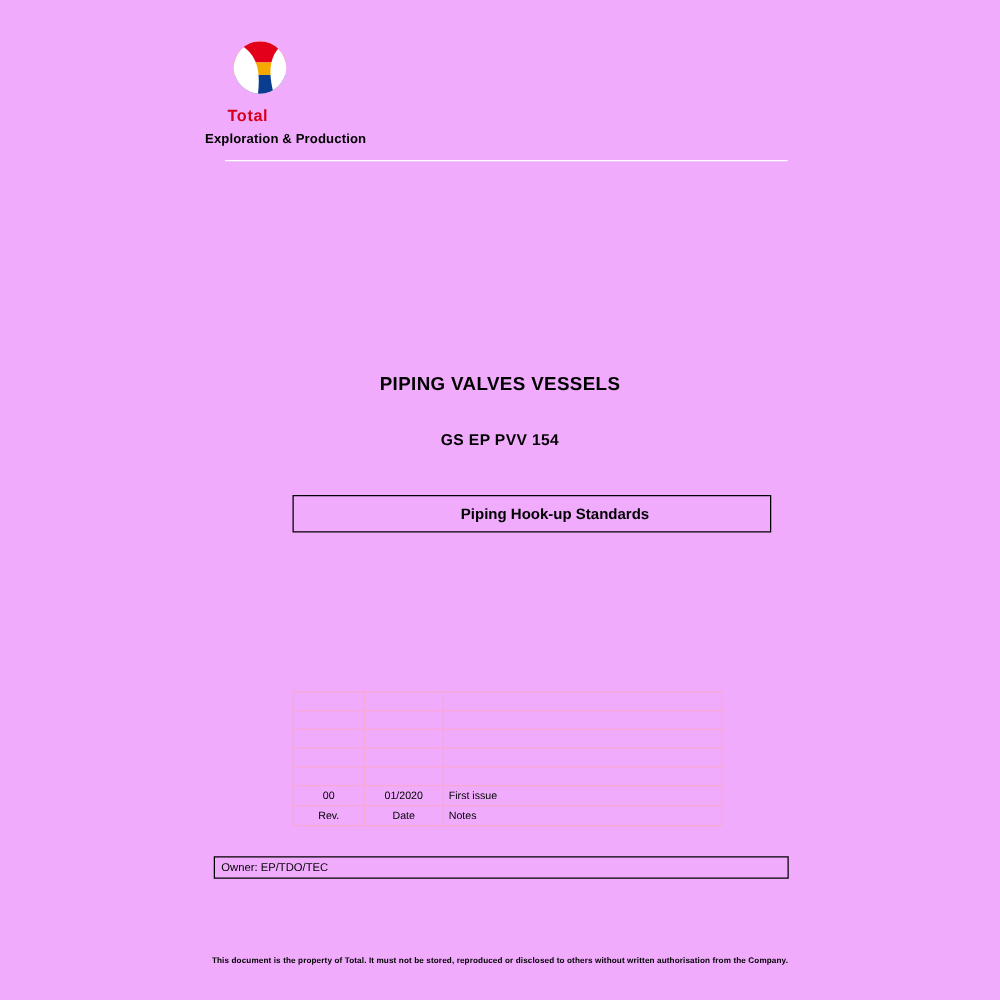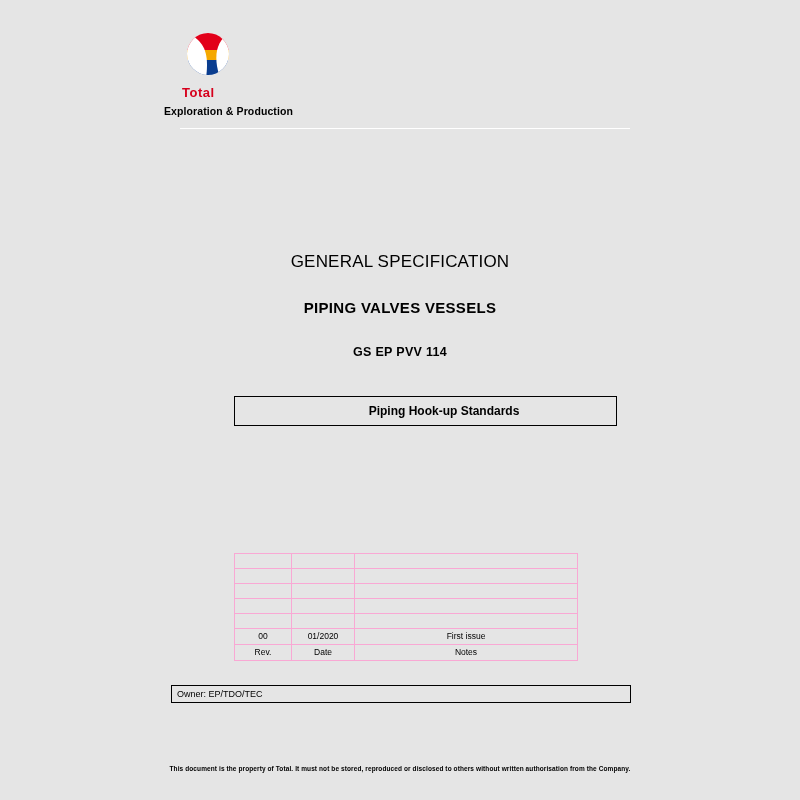--- a/index.html
+++ b/index.html
@@ -13,21 +13,21 @@
     font-family: "Liberation Sans", sans-serif;
     color: #000000;
     position: relative;
     overflow: hidden;
   }
   .page {
     position: absolute;
     left: 0; top: 0;
     width: 800px;
     height: 800px;
-    background: #e5e5e5;
+    background: #f0abfc;
   }
 
   
   .logo-block {
     position: absolute;
     left: 180px;
     top: 28px;
     width: 300px;
   }
   .logo-mark {
@@ -120,21 +120,21 @@
   .rev-table td {
     border: 1px solid #f9a8d4;
     height: 14px;
     font-size: 8.5px;
     padding: 0 4px;
     vertical-align: middle;
     line-height: 1.1;
   }
   .rev-table .c-rev { width: 48px; text-align: center; }
   .rev-table .c-date { width: 54px; text-align: center; }
-  .rev-table .c-notes { text-align: center; }
+  .rev-table .c-notes { text-align: left; }
   .rev-table tr.data-row td,
   .rev-table tr.head-row td {
     height: 15px;
   }
 
   
   .owner-bar {
     position: absolute;
     left: 171px;
     top: 685px;
@@ -192,23 +192,22 @@
         </g>
         <circle cx="28" cy="26" r="21" fill="none" stroke="#ffffff" stroke-width="0"></circle>
       </svg>
     </div>
     <div class="logo-word">Total</div>
   </div>
 
   <div class="logo-sub">Exploration &amp; Production</div>
   <div class="header-rule"></div>
 
-  <div class="title-main">GENERAL SPECIFICATION</div>
   <div class="title-sub">PIPING VALVES VESSELS</div>
-  <div class="title-ref">GS EP PVV 114</div>
+  <div class="title-ref">GS EP PVV 154</div>
 
   <div class="title-box">
     <span>Piping Hook-up Standards</span>
   </div>
 
   <table class="rev-table">
     <tbody>
       <tr>
         <td class="c-rev"></td>
         <td class="c-date"></td>

